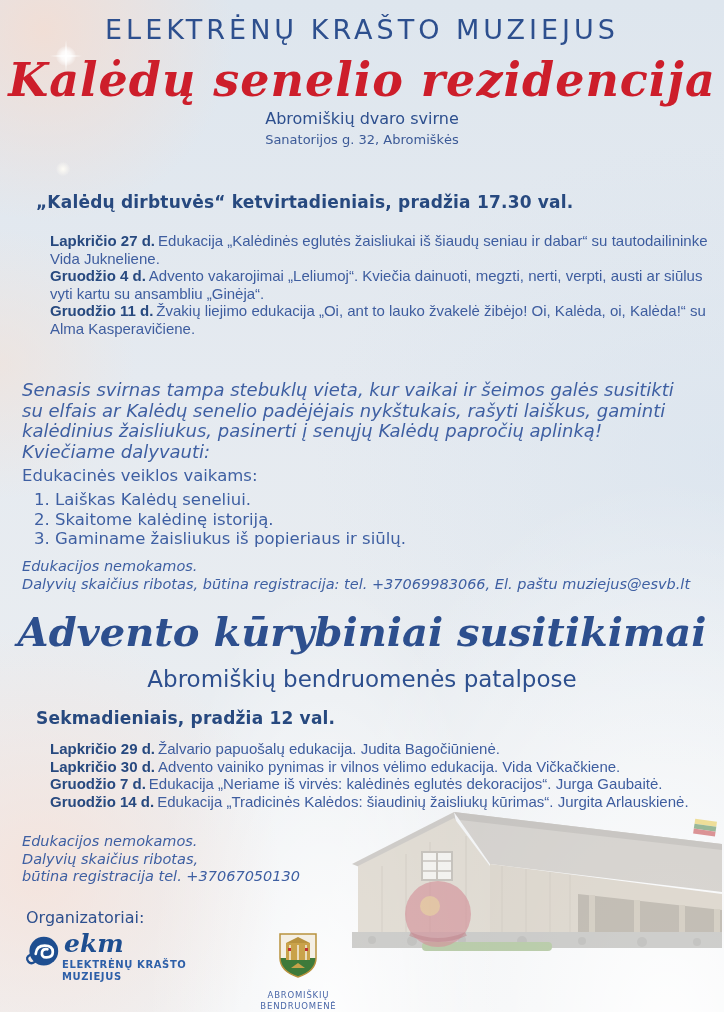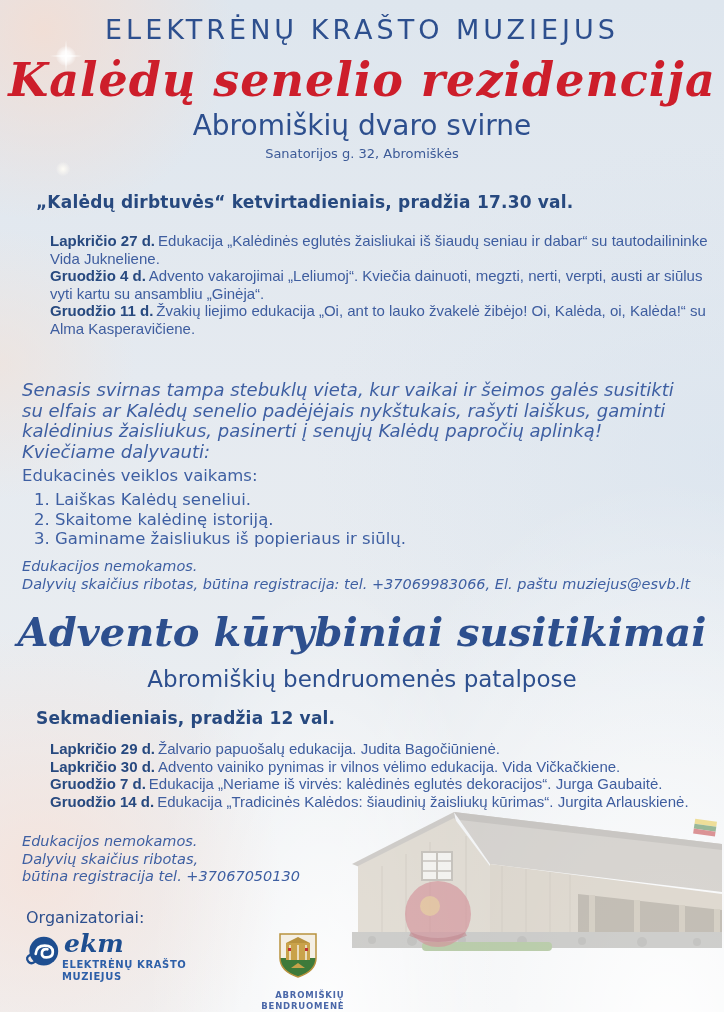--- a/index.html
+++ b/index.html
@@ -23,21 +23,21 @@
     background:radial-gradient(circle,#fff 0%,rgba(255,255,255,.8) 35%,rgba(255,255,255,0) 75%);}
   .dot{position:absolute;left:56px;top:162px;width:14px;height:14px;border-radius:50%;
     background:radial-gradient(circle,rgba(255,253,246,.95),rgba(255,253,246,0) 75%);}
 
   
   .barn{position:absolute;right:0;bottom:50px;width:382px;height:160px;opacity:.5;}
   header{position:absolute;top:14px;left:0;width:100%;text-align:center;z-index:2;}
   .museum-title{font-size:27px;font-weight:500;letter-spacing:4px;color:#2d4f8e;margin:0;font-family:"DejaVu Sans",sans-serif;}
   .script{font-family:"DejaVu Serif",cursive,serif;font-style:italic;font-weight:700;}
   .main-title{font-size:46px;color:#cd1e2b;margin:8px 0 2px 0;letter-spacing:1px;}
-  .venue1{font-size:28px;color:#2d4f8e;margin:2px 0 0 0;font-weight:500;}
+  .venue1{font-size:16px;color:#2d4f8e;margin:2px 0 0 0;font-weight:500;}
   .addr{font-size:13px;color:#3c5a97;margin:4px 0 0 0;font-weight:500;}
 
   .abs{position:absolute;z-index:2;}
   .sec-heading{left:36px;font-size:17px;font-weight:700;color:#27497f;letter-spacing:.2px;}
   .events{left:22px;width:668px;font-family:"Liberation Sans",sans-serif;font-size:15px;line-height:17.6px;color:#3e5d9f;margin-left:28px;}
   .events p{margin:0;}
   .events b{color:#27497f;margin-right:3px;}
   .intro{left:22px;width:664px;font-style:italic;font-size:18px;line-height:20.5px;color:#3e5fa2;}
   .act-head{left:22px;font-size:16.5px;color:#3e5fa2;}
   .act-list{left:34px;font-size:16.5px;line-height:19.5px;color:#3e5fa2;}
@@ -46,21 +46,21 @@
   .script-blue{left:0;width:100%;text-align:center;font-size:40px;color:#2d4f8e;}
   .venue2{left:0;width:100%;text-align:center;font-size:23px;color:#2d4f8e;font-weight:500;}
   .org-label{left:26px;font-size:16px;color:#2d4f8e;}
   .logos{left:24px;top:932px;display:flex;align-items:flex-start;}
   .ekm{display:flex;align-items:flex-start;}
   .ekm-mark{width:36px;height:36px;margin-top:2px;}
   .ekm-textcol{margin-left:2px;}
   .ekm-abbr{font-family:"DejaVu Serif",cursive,serif;font-style:italic;font-weight:700;font-size:25px;color:#1e4e90;line-height:24px;margin-left:2px;}
   .ekm-name{font-size:10px;font-weight:700;color:#2d5fa8;letter-spacing:.6px;line-height:12px;margin-top:3px;}
   .shield-block{margin-left:66px;text-align:center;width:92px;}
-  .shield-name{font-size:8.5px;font-weight:700;color:#4a67a8;letter-spacing:.8px;line-height:11px;margin-top:6px;text-align:right;}
+  .shield-name{font-size:8.5px;font-weight:400;color:#4a67a8;letter-spacing:.8px;line-height:11px;margin-top:6px;}
 </style>
 </head>
 <body>
 
 <div class="poster">
 
   <div class="sparkle">
       <div class="glow"></div>
     </div>
   <div class="dot"></div>

